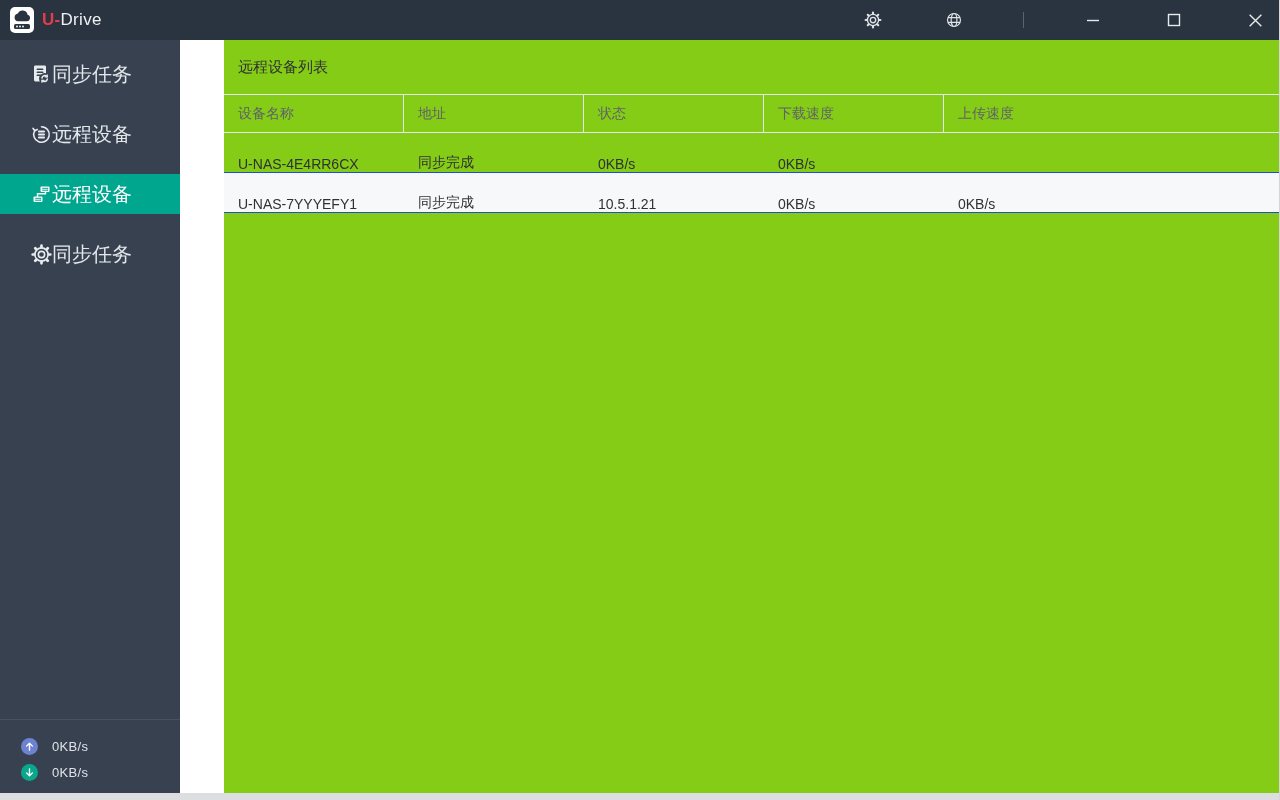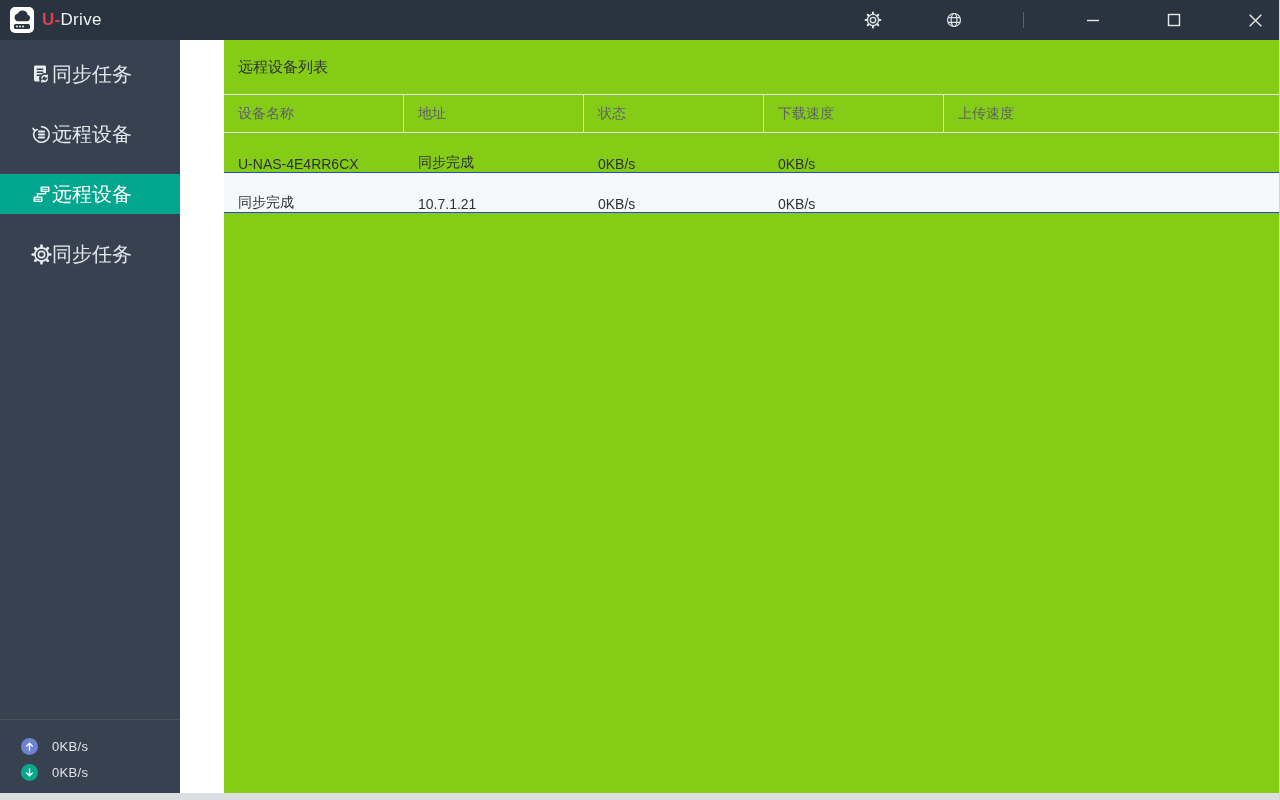--- a/index.html
+++ b/index.html
@@ -227,22 +227,23 @@
         </div>
 
         <div class="t-row">
           <div class="cell c0">U-NAS-4E4RR6CX</div>
           <div class="cell c1">同步完成</div>
           <div class="cell c3">0KB/s</div>
           <div class="cell c4">0KB/s</div>
         </div>
 
         <div class="t-row striped">
+          <div class="cell c0">U-NAS-7YYYEFY1</div>
           <div class="cell c1">同步完成</div>
-          <div class="cell c2">10.7.1.21</div>
+          <div class="cell c2">10.5.1.21</div>
           <div class="cell c3">0KB/s</div>
           <div class="cell c4">0KB/s</div>
         </div>
       </div>
     </div>
 
   </div>
 
   <div class="bottom-strip"></div>
 </div>

